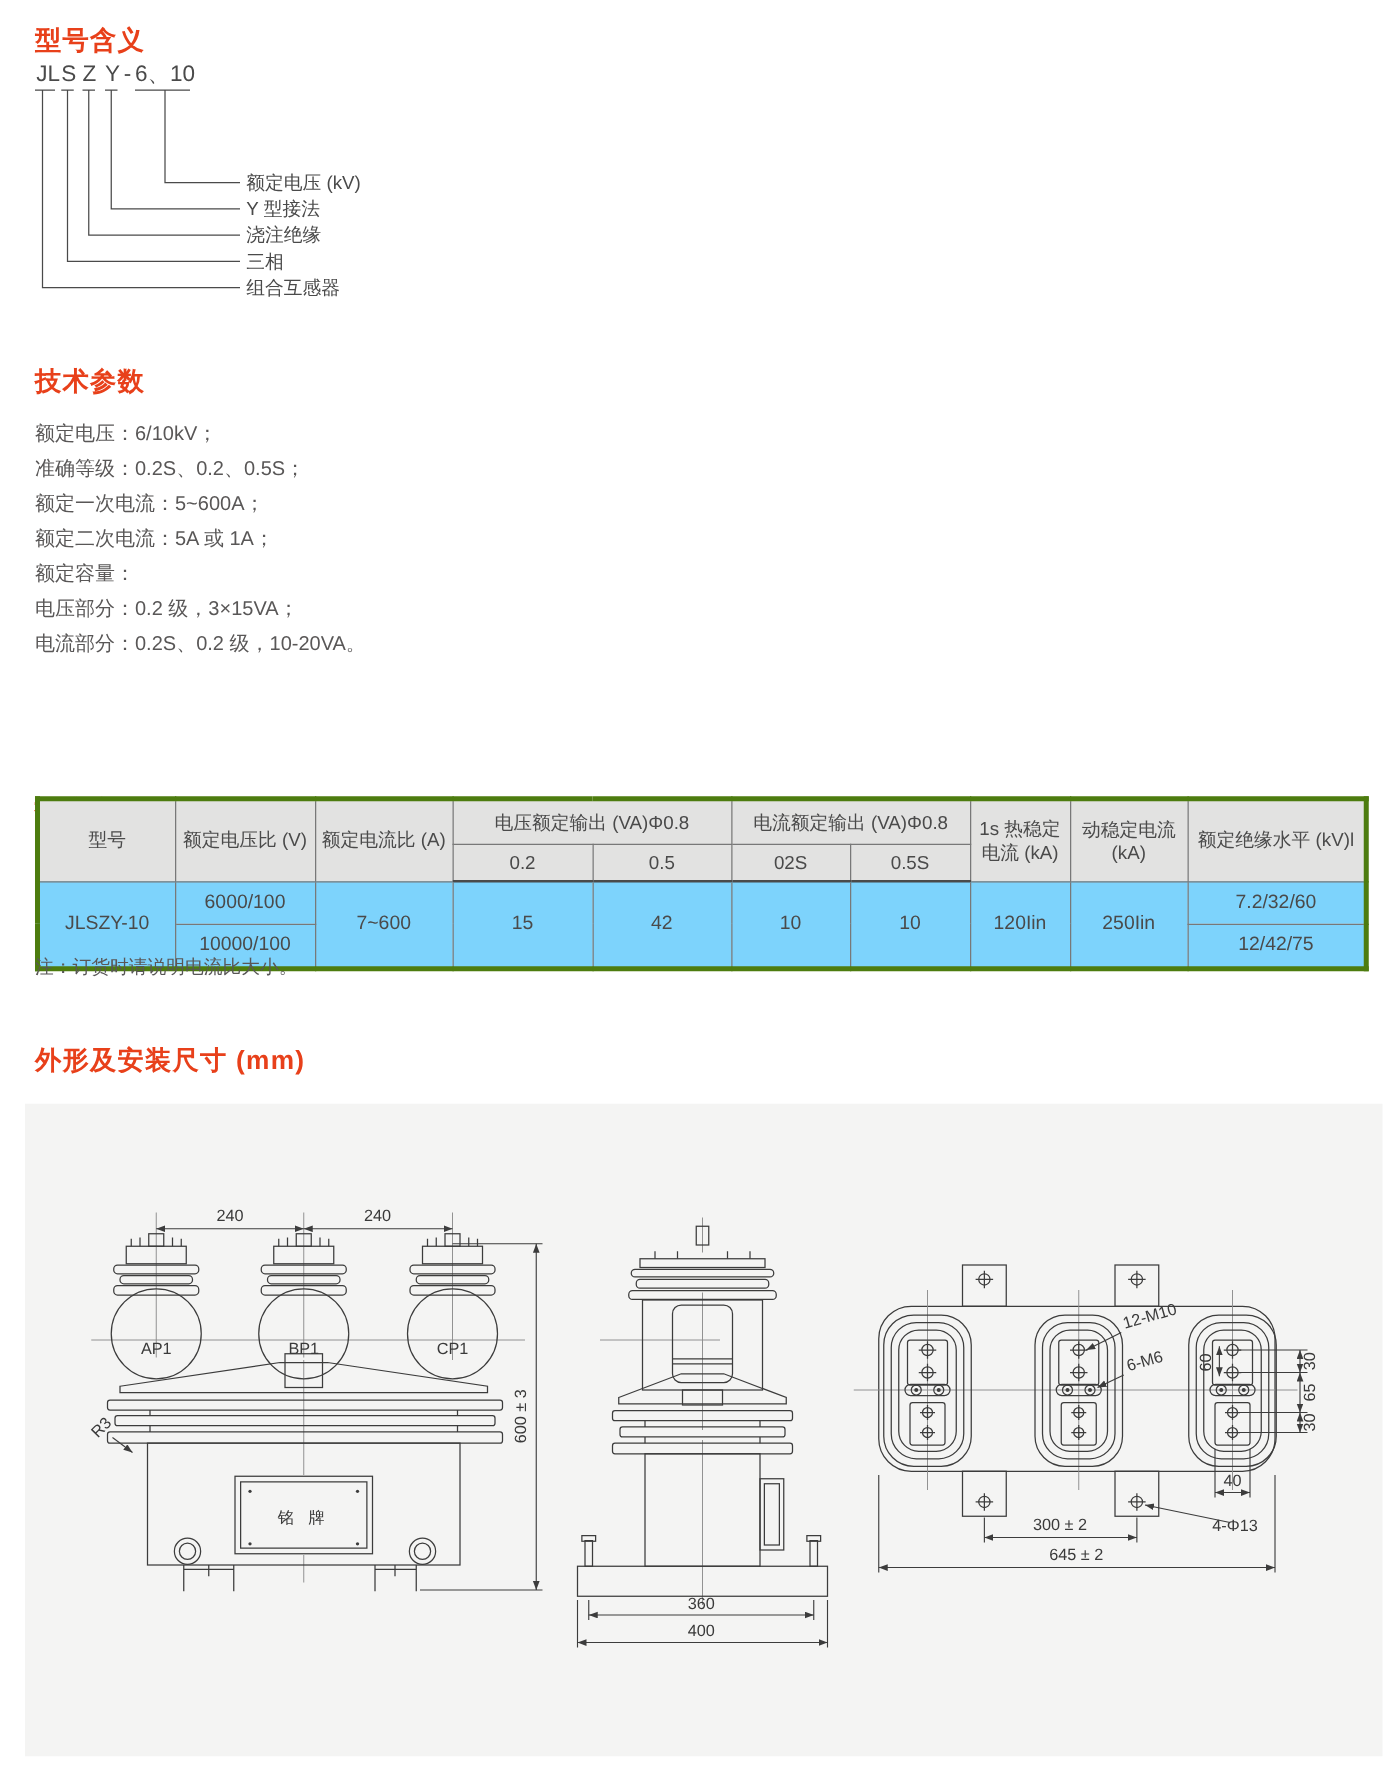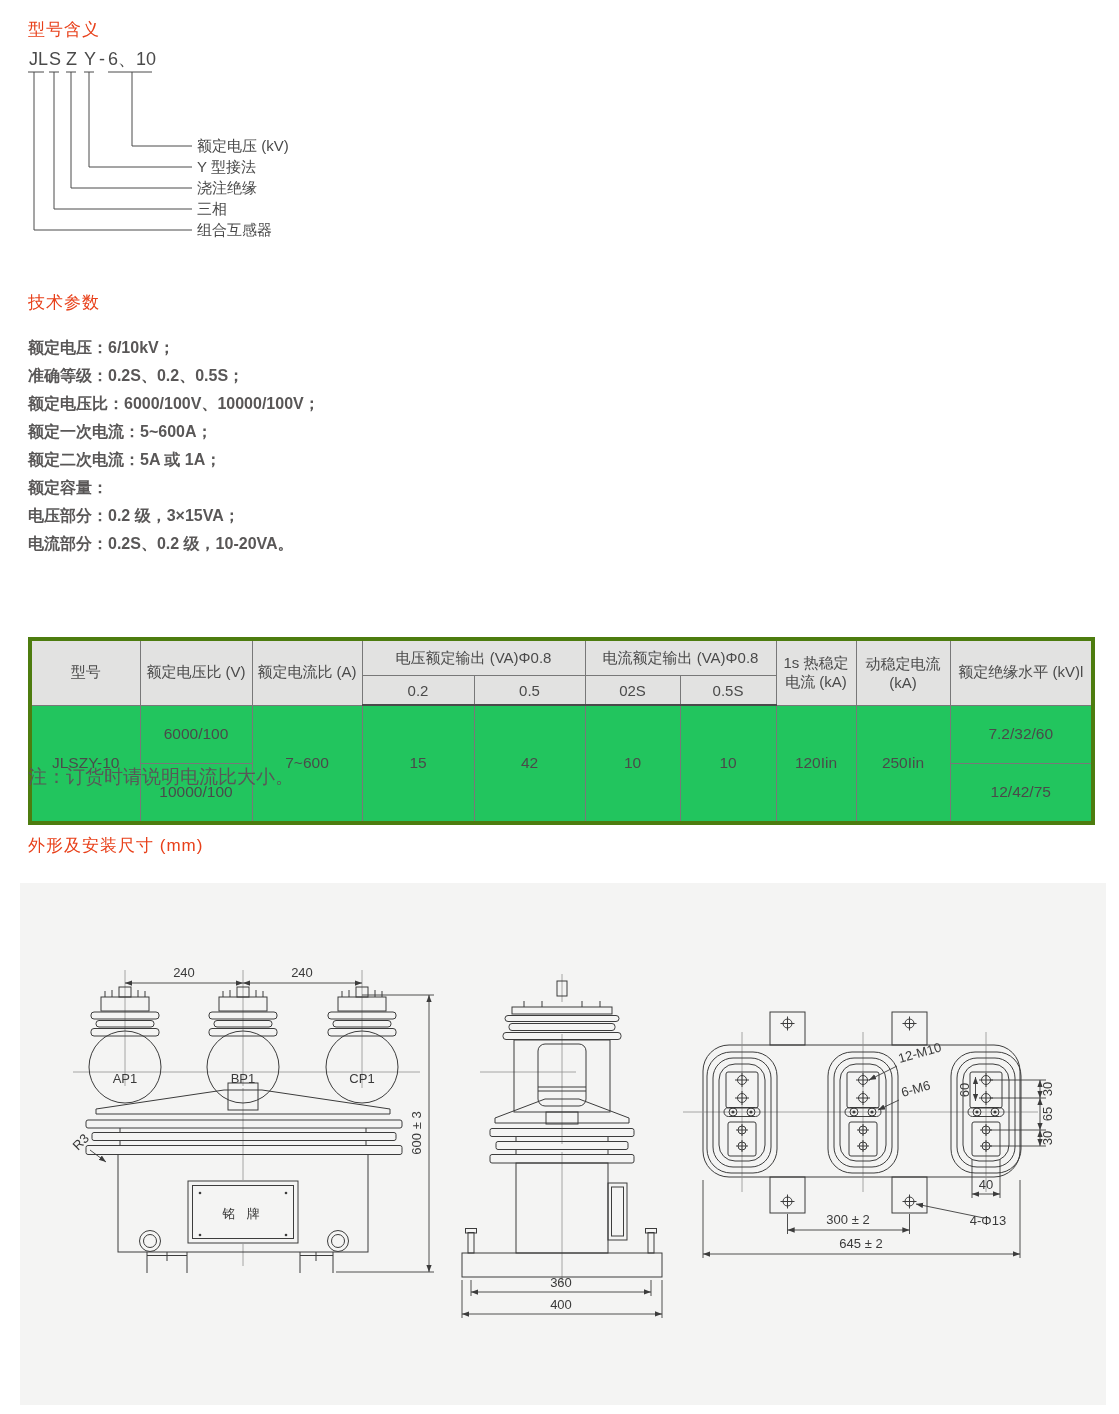--- a/index.html
+++ b/index.html
@@ -1,31 +1,31 @@
 <!DOCTYPE html>
 <html style="--accent: #e8401a;"><head>
 <meta charset="utf-8">
 <style>
   :root{ --accent:#e8401a; }
   html,body{margin:0;padding:0;background:#fff;}
   body{font-family:"Liberation Sans","DejaVu Sans",sans-serif;}
   #page{position:relative;width:1119px;height:1414px;background:#fff;overflow:hidden;}
   .abs{position:absolute;}
-  .sec-title{position:absolute;left:28px;font-size:17px;color:var(--accent);letter-spacing:1px;white-space:nowrap;}
+  .sec-title{position:absolute;left:28px;font-size:21px;color:var(--accent);letter-spacing:1px;white-space:nowrap;font-weight:bold;}
   .param-line{font-size:16px;color:#595757;height:28px;line-height:28px;white-space:nowrap;}
-  #note{position:absolute;left:28px;top:764px;font-size:19px;color:#595757;}
+  #note{position:absolute;left:28px;top:764px;font-size:15px;color:#595757;}
   
   #spec-table{position:absolute;left:28px;top:637px;width:1063px;border-collapse:collapse;table-layout:fixed;
     text-align:center;color:#4a4a4a;border:4px solid #4d7c0f;}
   #spec-table th,#spec-table td{border:1px solid #787878;}
   #spec-table th{background:#e2e2e1;font-weight:normal;font-size:15px;padding:2px 2px;color:#4a4a4a;}
   #spec-table thead tr:last-child th{border-bottom:2px solid #4a4a4a;}
   #spec-table thead tr:first-child th{height:30px;}
   #spec-table thead tr:last-child th{height:24px;}
-  #spec-table td{font-size:15.5px;height:27px;padding:15px 2px;background:#22c55e;}
+  #spec-table td{font-size:15.5px;height:27px;padding:3px 2px;background:#7dd3fc;}
   
   #panel{position:absolute;left:20px;top:883px;width:1086px;height:522px;background:#f4f4f3;}
   #drw{position:absolute;left:28px;top:884px;}
   #drw .ln{stroke:#3c3c3c;fill:none;stroke-width:1;}
   #drw .thin{stroke:#8b8b8b;fill:none;stroke-width:0.75;}
   #drw .dim{stroke:#3c3c3c;fill:none;stroke-width:0.9;}
   #drw text{fill:#3a3a3a;stroke:none;font-size:13px;text-anchor:middle;font-family:"Liberation Sans",sans-serif;}
   #drw .f{fill:#3c3c3c;stroke:none;}
   
   #model-svg text{fill:#4a4a4a;font-family:"Liberation Sans",sans-serif;}
@@ -54,24 +54,23 @@
     <path d="M26,22V159H164"></path>
     <path d="M6,22V180H164"></path>
     <text class="lbl" x="169" y="101" text-anchor="start">额定电压 (kV)</text>
     <text class="lbl" x="169" y="122" text-anchor="start">Y 型接法</text>
     <text class="lbl" x="169" y="143" text-anchor="start">浇注绝缘</text>
     <text class="lbl" x="169" y="164" text-anchor="start">三相</text>
     <text class="lbl" x="169" y="185" text-anchor="start">组合互感器</text>
   </svg>
 
   <div class="sec-title" style="top:291px;">技术参数</div>
-  <div class="abs" style="left:28px;top:334px;font-weight:bold;">
+  <div class="abs" style="left:28px;top:334px;">
     <div class="param-line">额定电压：6/10kV；</div>
     <div class="param-line">准确等级：0.2S、0.2、0.5S；</div>
-    <div class="param-line">额定电压比：6000/100V、10000/100V；</div>
     <div class="param-line">额定一次电流：5~600A；</div>
     <div class="param-line">额定二次电流：5A 或 1A；</div>
     <div class="param-line">额定容量：</div>
     <div class="param-line">电压部分：0.2 级，3×15VA；</div>
     <div class="param-line">电流部分：0.2S、0.2 级，10-20VA。</div>
   </div>
 
   <div class="sec-title" style="top:594px;margin-top:40px;">技术参数表</div>
   <table id="spec-table">
     <colgroup>

